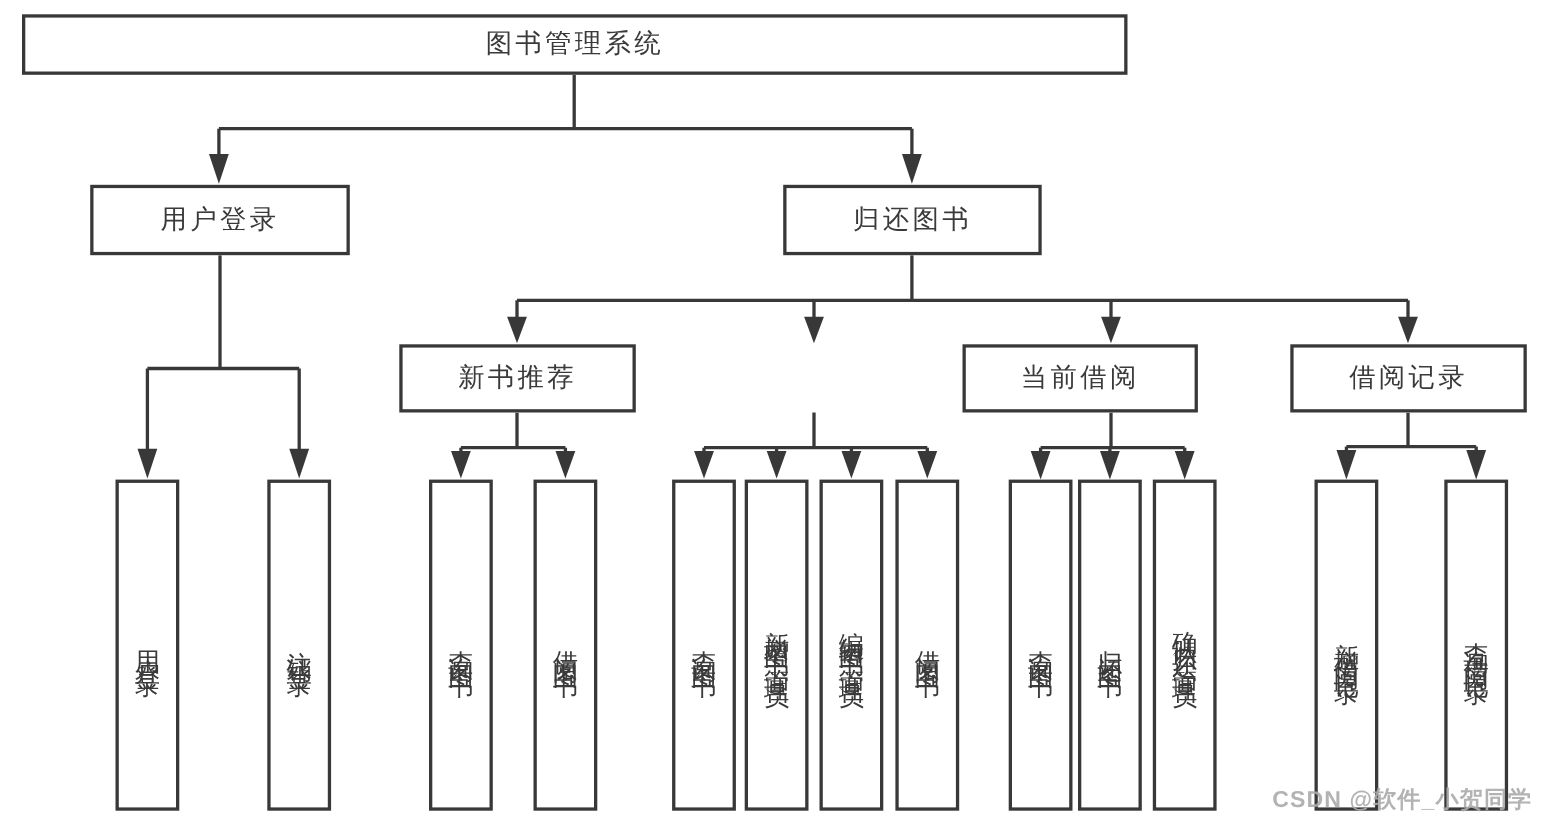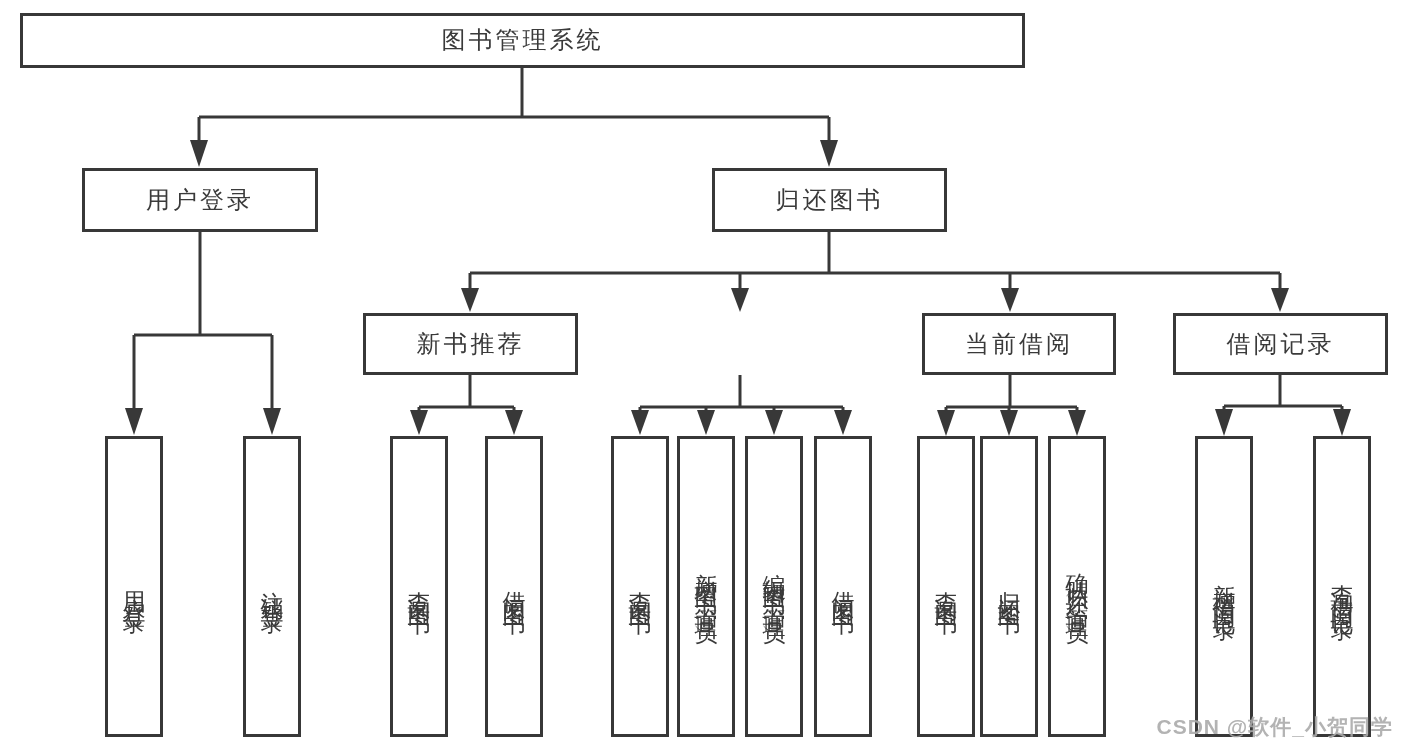--- a/index.html
+++ b/index.html
@@ -144,21 +144,21 @@
       <polygon points="1333,409 1351,409 1342,436"></polygon>
     </g>
   </svg>
 
   <div class="box hbox root-box">图书管理系统</div>
 
   <div class="box hbox l2-box" style="left:82px;width:236px;">用户登录</div>
   <div class="box hbox l2-box" style="left:712px;width:235px;">归还图书</div>
 
   <div class="box hbox l3-box" style="left:363px;width:215px;">新书推荐</div>
-  <div class="box hbox l3-box" style="left:922px;width:194px;">当前借阅</div>
+  <div class="box hbox l3-box" style="left:875px;width:214px;">当前借阅</div>
   <div class="box hbox l3-box" style="left:1173px;width:215px;">借阅记录</div>
 
   <div class="box vbox" style="left:105px;">用户登录</div>
   <div class="box vbox" style="left:243px;">注销登录</div>
 
   <div class="box vbox" style="left:390px;">查询图书</div>
   <div class="box vbox" style="left:485px;">借阅图书</div>
 
   <div class="box vbox" style="left:611px;">查询图书</div>
   <div class="box vbox" style="left:677px;">新增图书（管理员）</div>

